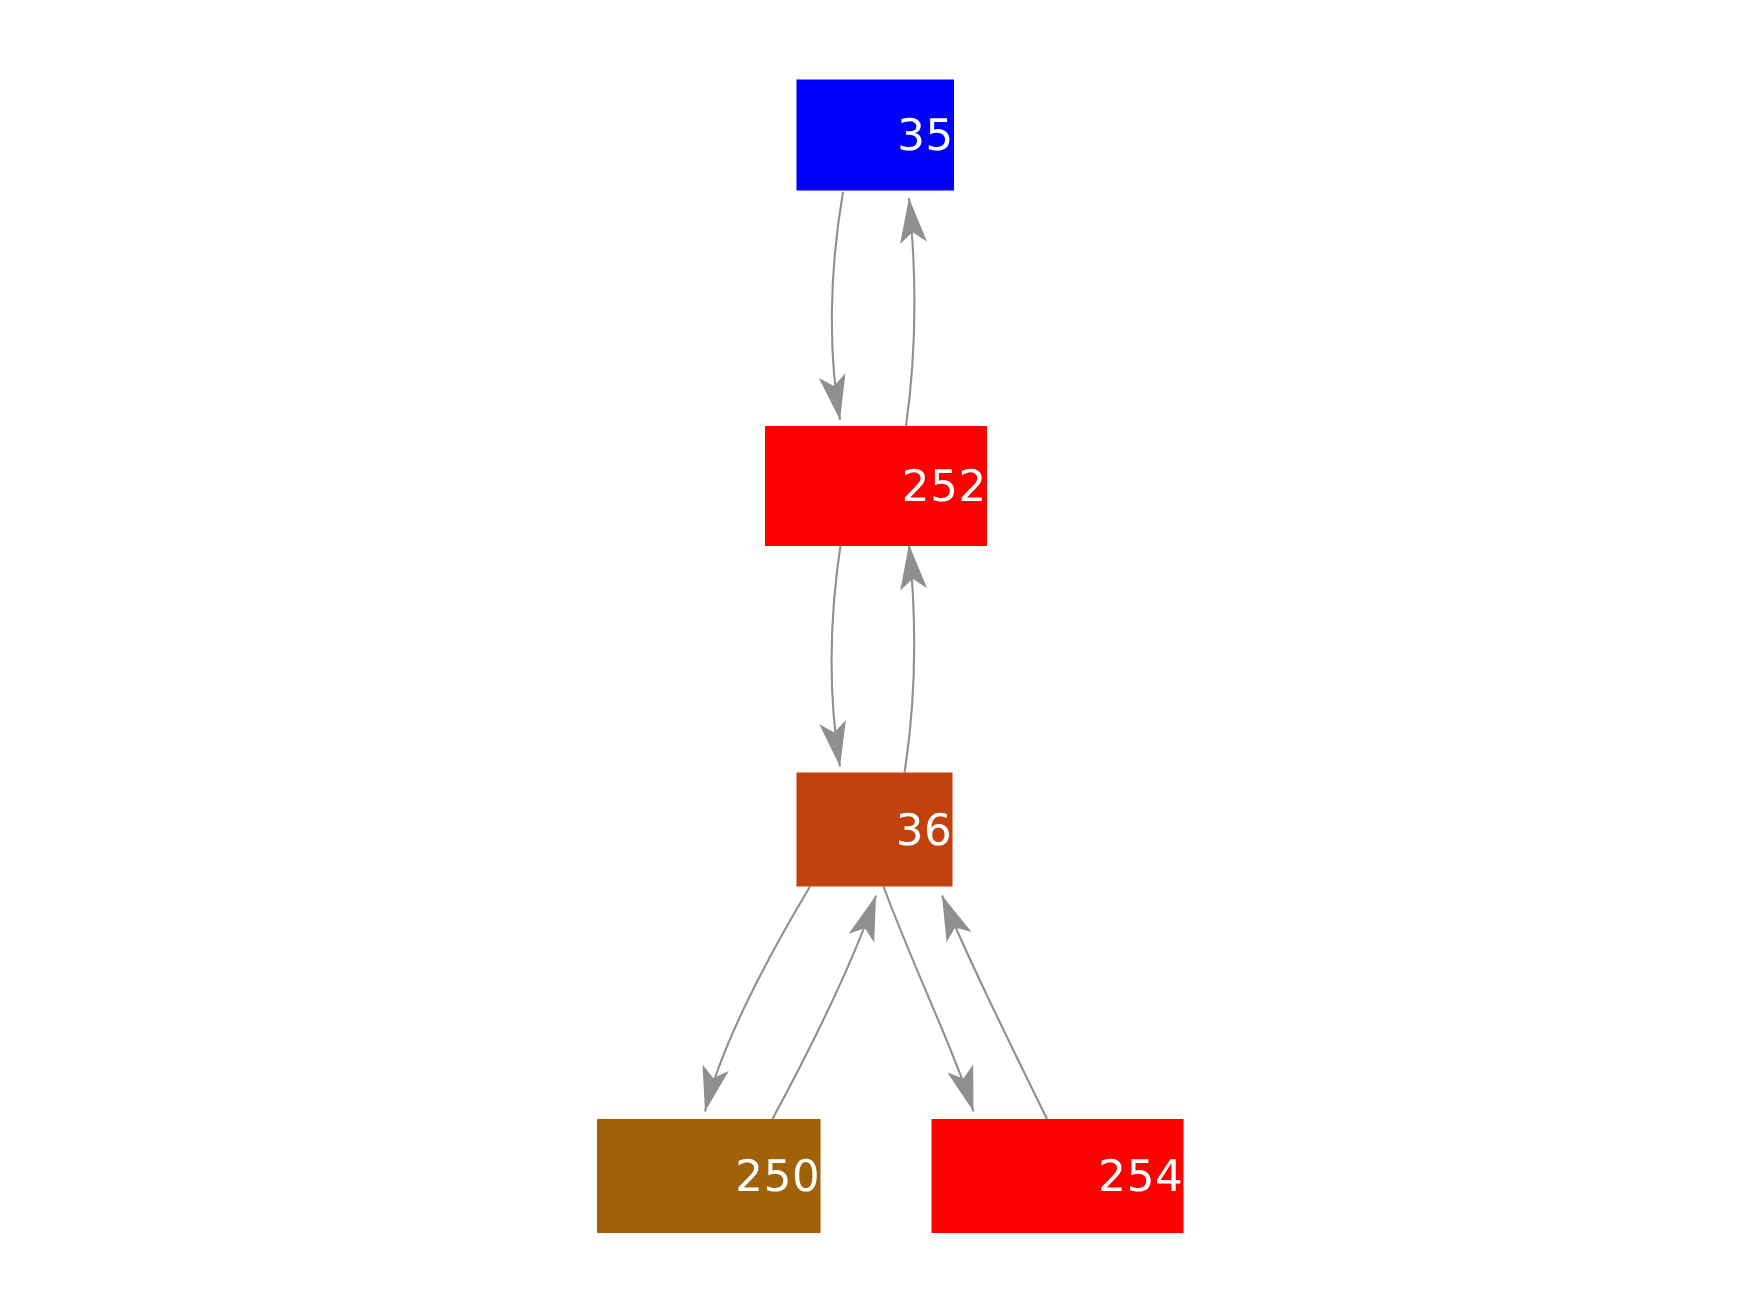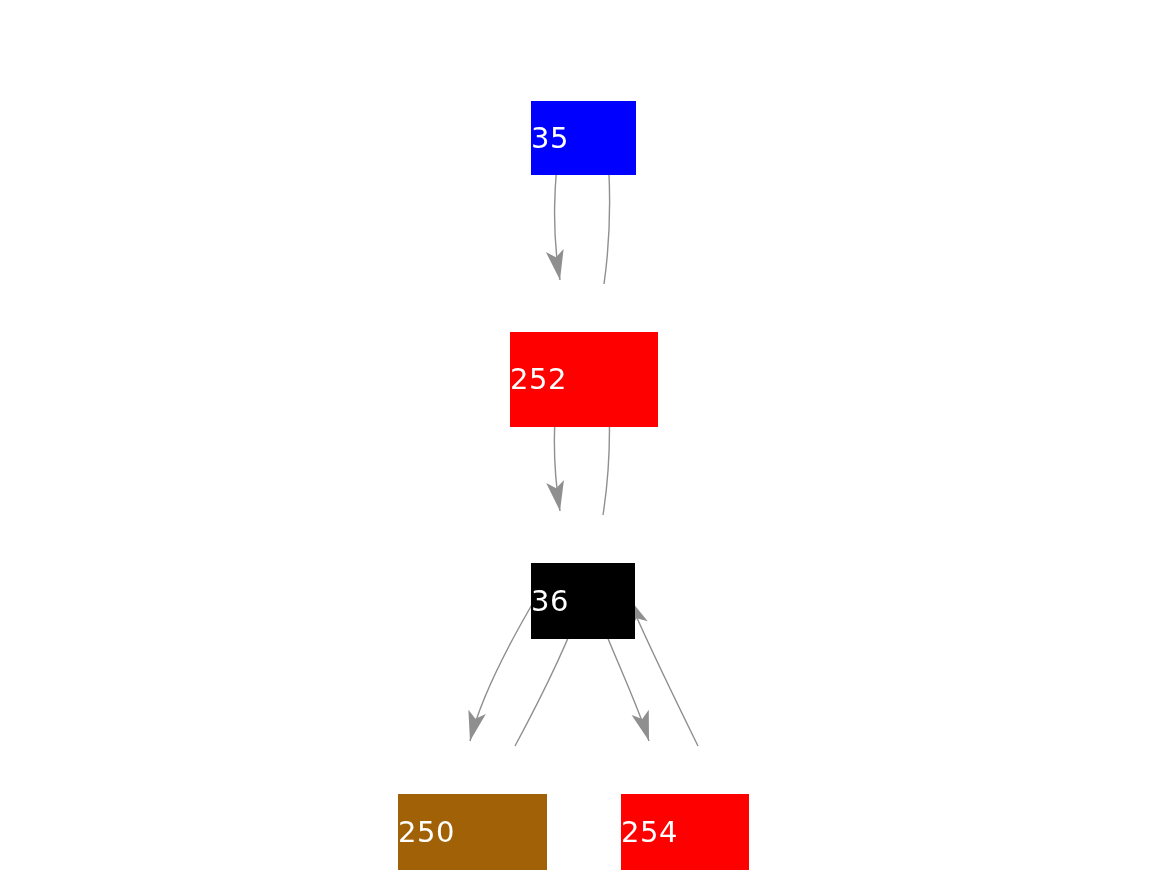--- a/index.html
+++ b/index.html
@@ -28,32 +28,31 @@
     stroke-width: 1.4;
   }
   .arrowhead {
     fill: var(--edge, #8f8f8f);
     stroke: none;
   }
   .node {
     position: absolute;
     display: flex;
     align-items: center;
-    justify-content: flex-start;
+    justify-content: flex-end;
     color: var(--label, #ffffff);
     font-size: 29px;
     line-height: 1;
     letter-spacing: 0.5px;
-    margin-top: 48px;
   }
   .node-35  { left: 531px; top:  53px; width: 105px; height: 74px; }
-  .node-252 { left: 510px; top: 284px; width: 148px; height: 95px; }
+  .node-252 { left: 510px; top: 284px; width: 148px; height: 80px; }
   .node-36  { left: 531px; top: 515px; width: 104px; height: 76px; }
   .node-250 { left: 398px; top: 746px; width: 149px; height: 76px; }
-  .node-254 { left: 621px; top: 746px; width: 128px; height: 76px; }
+  .node-254 { left: 621px; top: 746px; width: 168px; height: 76px; }
 </style>
 </head>
 <body>
 
 <div id="canvas">
 
   <svg id="edge-layer" viewBox="0 0 1167 875" xmlns="http://www.w3.org/2000/svg">
     <defs>
       <marker id="arrow" markerUnits="userSpaceOnUse" markerWidth="36" markerHeight="20" refX="33" refY="10" orient="auto">
         <path class="arrowhead" d="M 33 10 L 3 19 L 10 10 L 3 1 Z"></path>
@@ -71,21 +70,21 @@
   </svg>
 
   <div class="node node-35" style="background: rgb(0, 0, 255);">
     <span>35</span>
   </div>
 
   <div class="node node-252" style="background: rgb(255, 0, 0);">
     <span>252</span>
   </div>
 
-  <div class="node node-36" style="background: #000000;">
+  <div class="node node-36" style="background: #c2410c;">
     <span>36</span>
   </div>
 
   <div class="node node-250" style="background: #a16207;">
     <span>250</span>
   </div>
 
   <div class="node node-254" style="background: rgb(255, 0, 0);">
     <span>254</span>
   </div>

